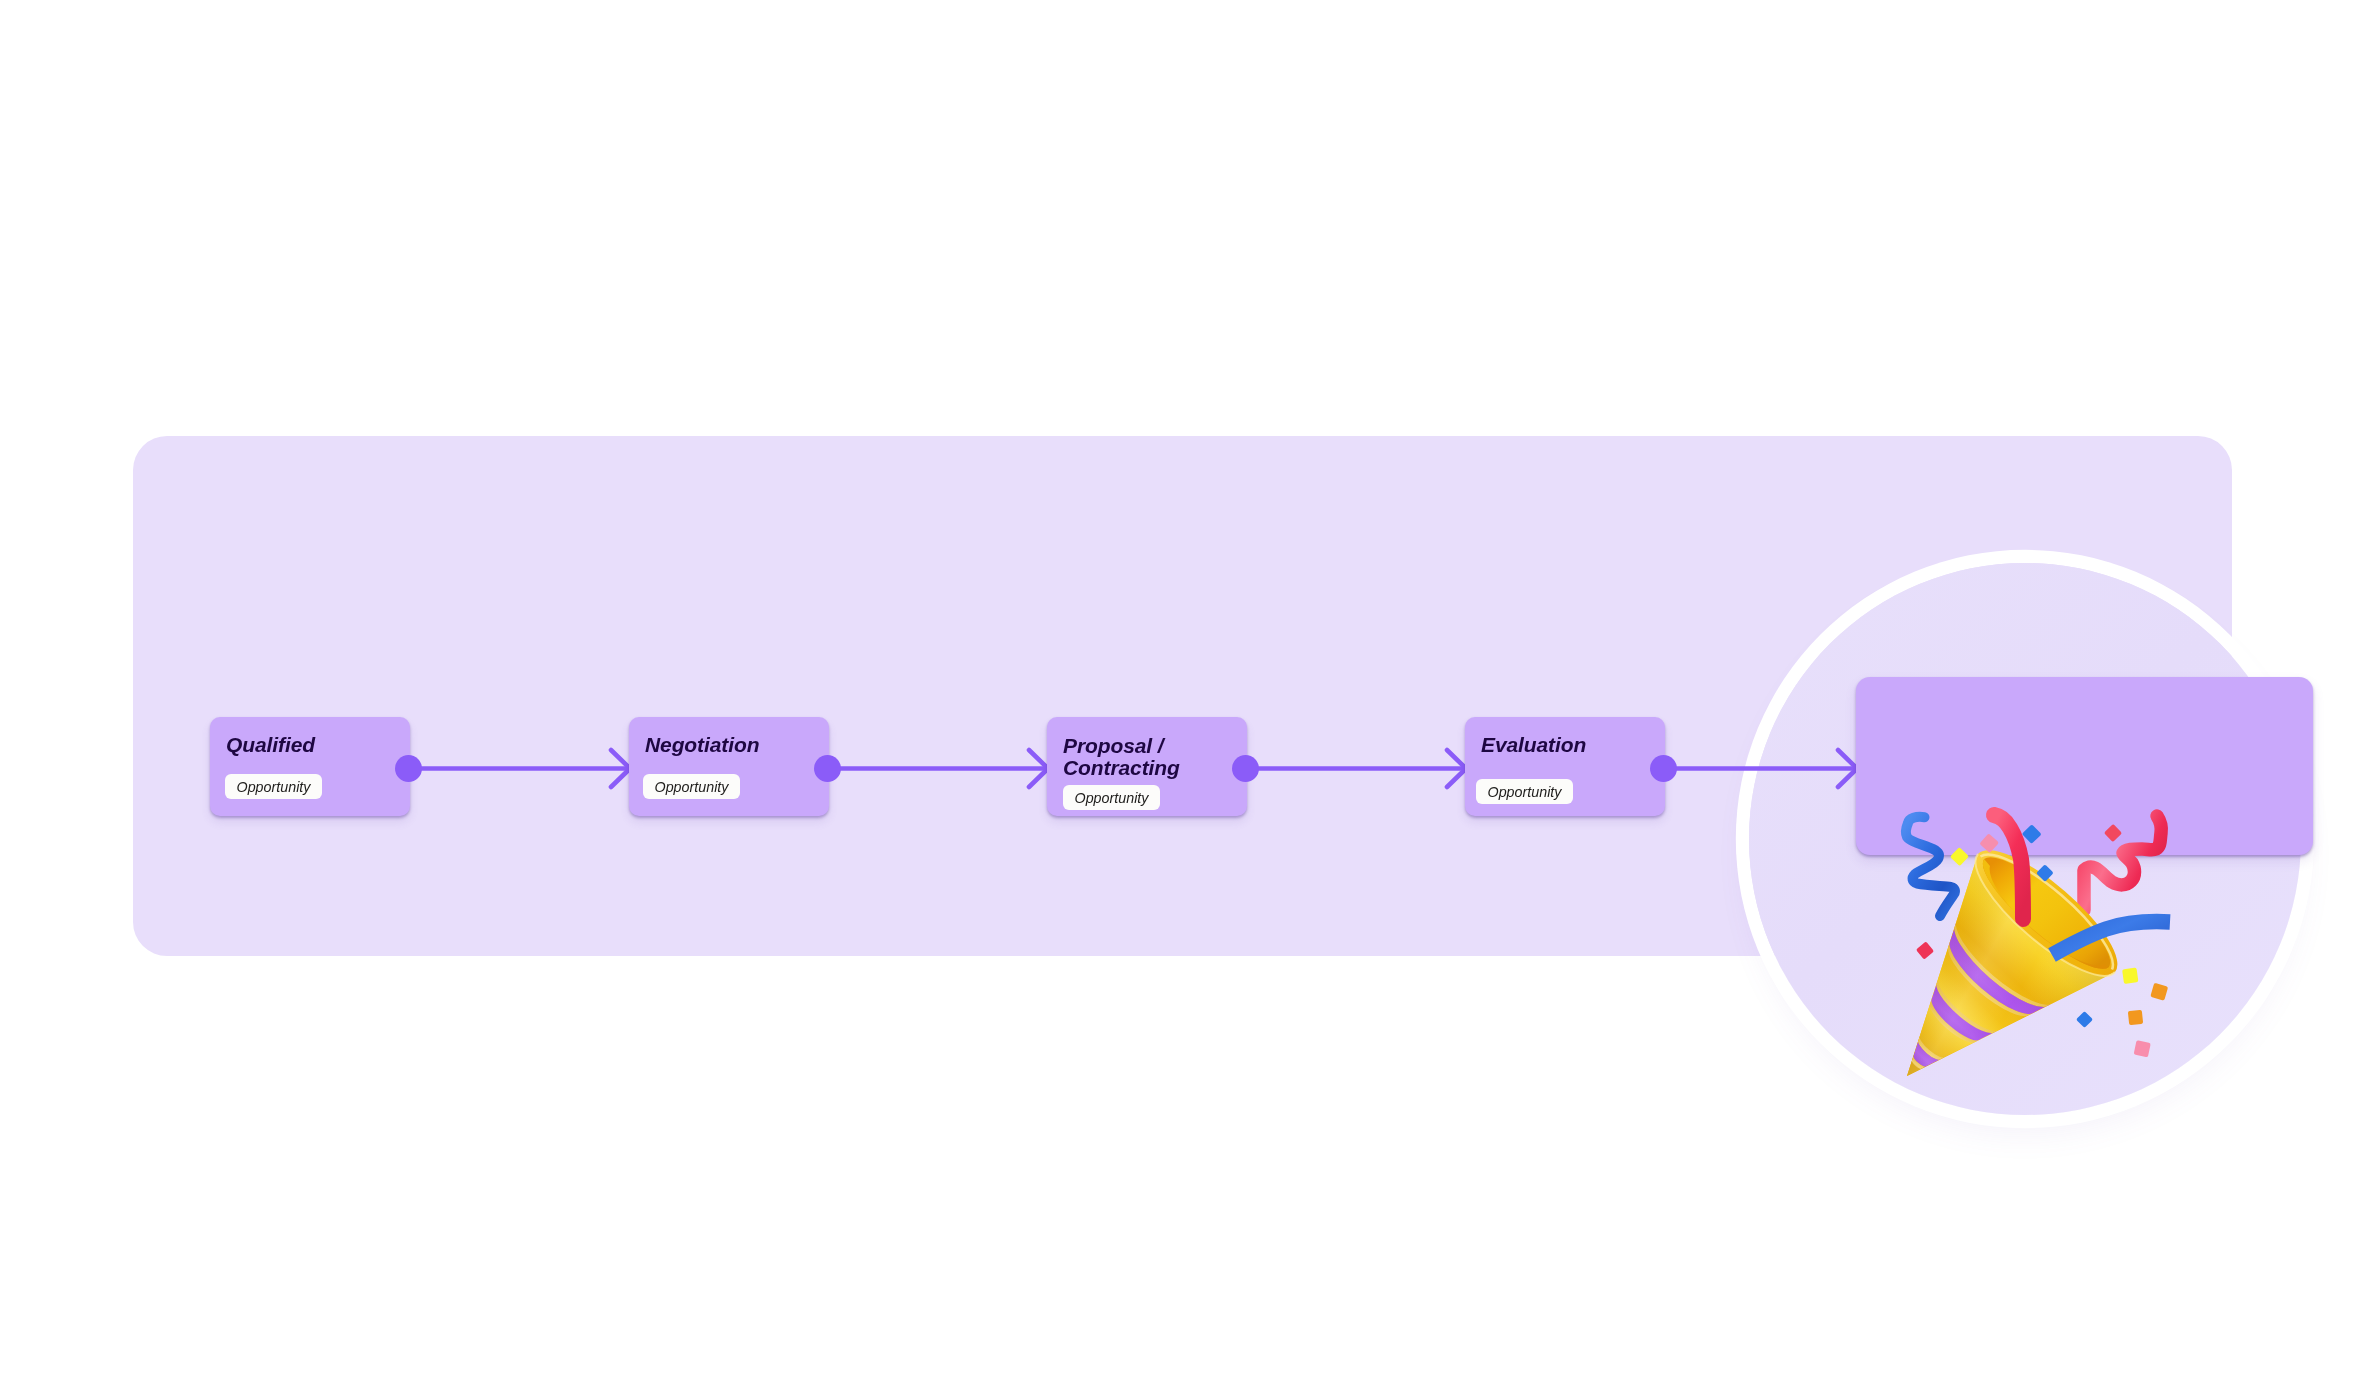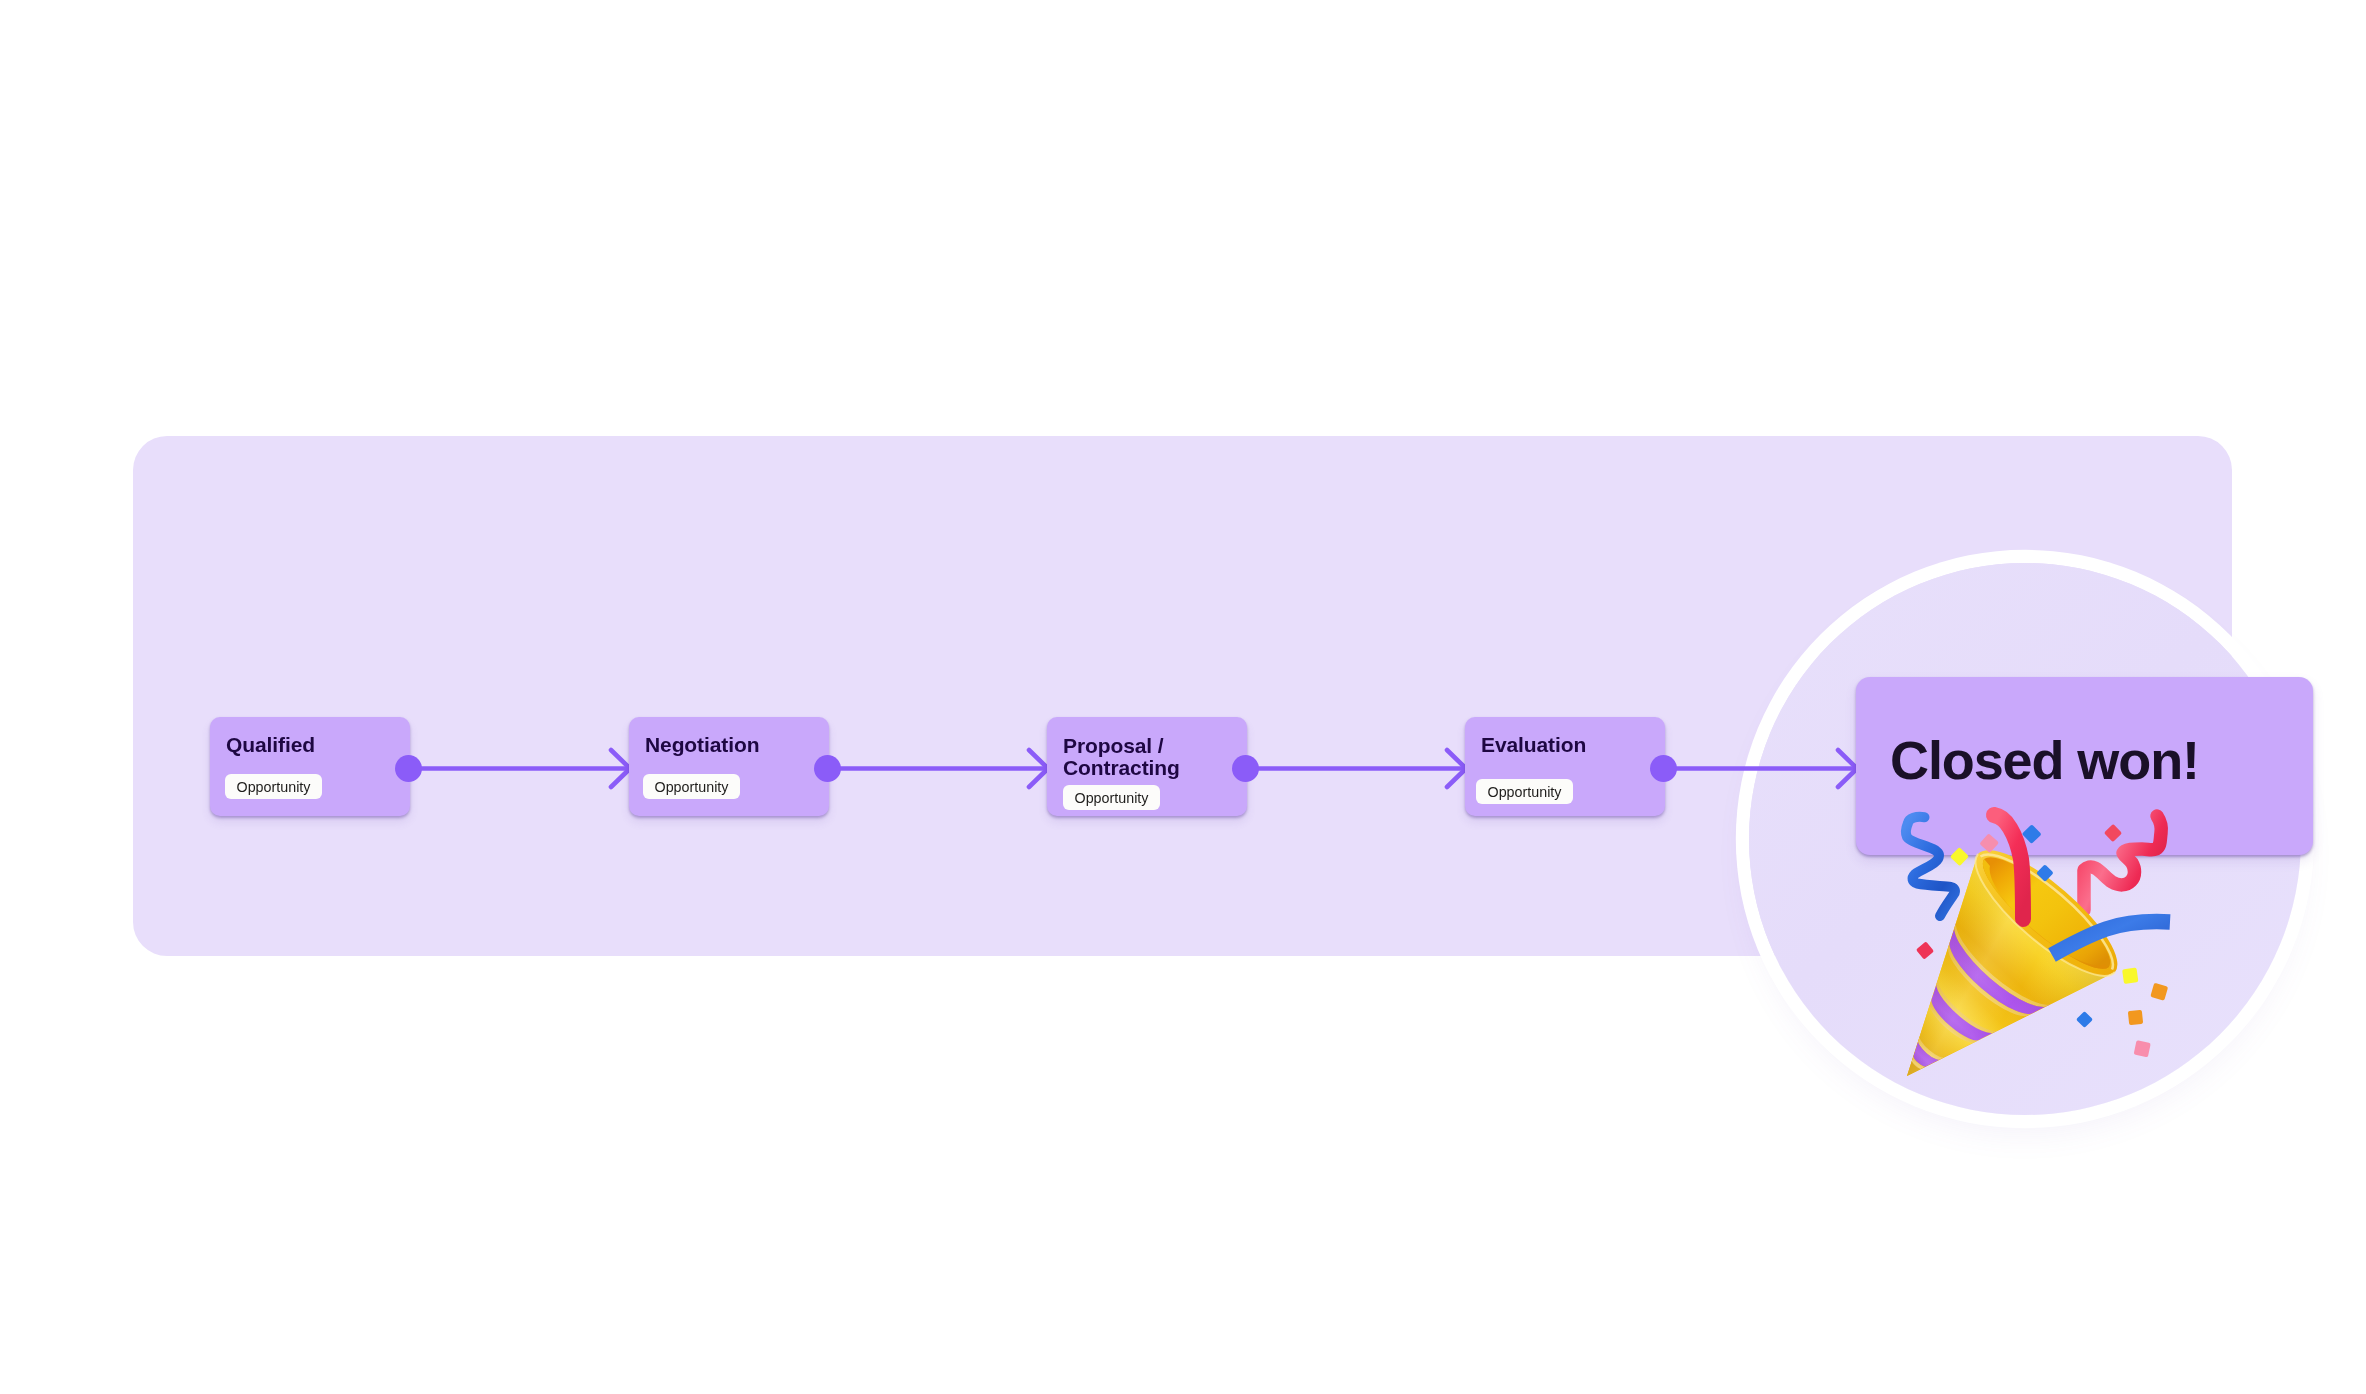--- a/index.html
+++ b/index.html
@@ -3,21 +3,21 @@
 <meta charset="utf-8">
 <title>Pipeline</title>
 <style>
   html,body{margin:0;padding:0;}
   body{
     width:2366px;height:1394px;overflow:hidden;
     background:#FFFFFF;
     font-family:"Liberation Sans", sans-serif;
     -webkit-font-smoothing:antialiased;
   }
-  .stage{position:absolute;left:0;top:0;width:2366px;height:1200px;}
+  .stage{position:absolute;left:0;top:0;width:2366px;height:1200px;font-style:italic;}
 
   
   #panel{
     position:absolute;left:133px;top:436px;width:2099px;height:520px;
     background:#E8DEFB;border-radius:34px;
   }
 
   
   #spotlight{
     position:absolute;left:1749px;top:563px;width:552px;height:552px;
@@ -110,21 +110,20 @@
   <div class="dot" style="left:1231.5px;top:755px;"></div>
 
   <div class="card" style="left:1465px;top:717px;width:200px;height:99px;"></div>
   <div class="card-title" style="left:1481px;top:734px;font-size:21px;line-height:22px;">Evaluation</div>
   <div class="pill" style="left:1476px;top:779px;height:25px;width:97px;">
     <span class="pill-label">Opportunity</span>
   </div>
   <div class="dot" style="left:1649.5px;top:755px;"></div>
 
   <div id="wonCard"></div>
-  <div id="wonTitle">Closed won!</div>
   <div id="emoji">
     <svg viewBox="0 0 370 310" width="370" height="310" aria-hidden="true">
       <defs>
         <linearGradient id="gCone" x1="0.08" y1="0.95" x2="0.86" y2="0.10">
           <stop offset="0" stop-color="#D9A206"></stop>
           <stop offset="0.10" stop-color="#EFBC0C"></stop>
           <stop offset="0.22" stop-color="#FBDD3C"></stop>
           <stop offset="0.34" stop-color="#F3C112"></stop>
           <stop offset="0.50" stop-color="#EDB308"></stop>
           <stop offset="0.64" stop-color="#F8D223"></stop>

